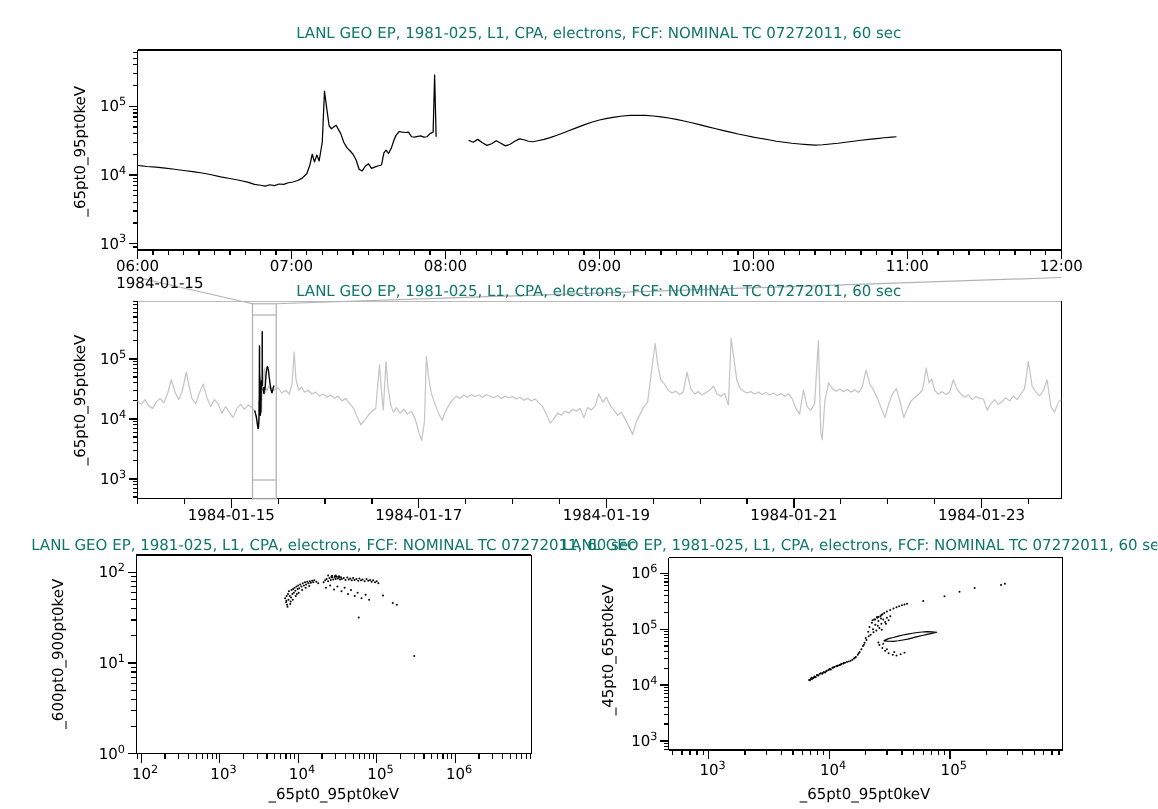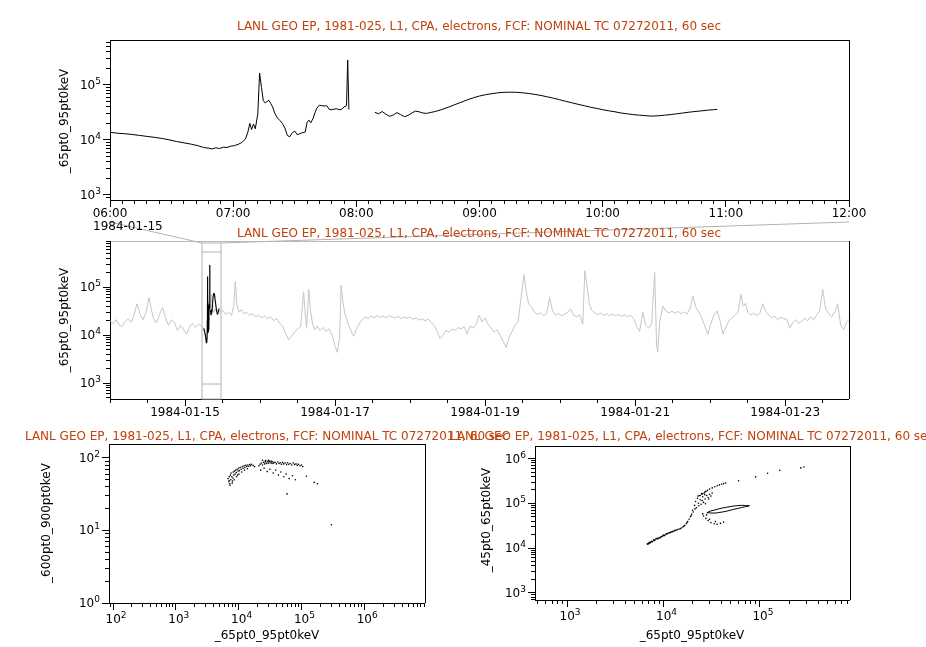--- a/index.html
+++ b/index.html
@@ -1,21 +1,21 @@
 <!DOCTYPE html>
 <html><head>
 <meta charset="utf-8">
 <style>
   html,body{margin:0;padding:0;background:#ffffff;}
   .screen{
     position:relative;width:926px;height:647px;background:#ffffff;
     font-family:"DejaVu Sans","Liberation Sans",sans-serif;color:#000;
     overflow:hidden;
   }
-  .ptitle{position:absolute;white-space:nowrap;font-size:12px;color:#c2410c;}
+  .ptitle{position:absolute;white-space:nowrap;font-size:12px;color:#0f766e;}
   .centered{transform:translateX(-50%);}
   .axlabel{position:absolute;white-space:nowrap;font-size:12px;color:#000;}
   .ylabel{transform:translate(-50%,-50%) rotate(-90deg);transform-origin:center;}
   .xlabel{transform:translateX(-50%);}
   svg{position:absolute;left:0;top:0;}
   .ticktext{font-family:"DejaVu Sans","Liberation Sans",sans-serif;font-size:12px;fill:#000;}
 </style>
 </head>
 <body>
 

